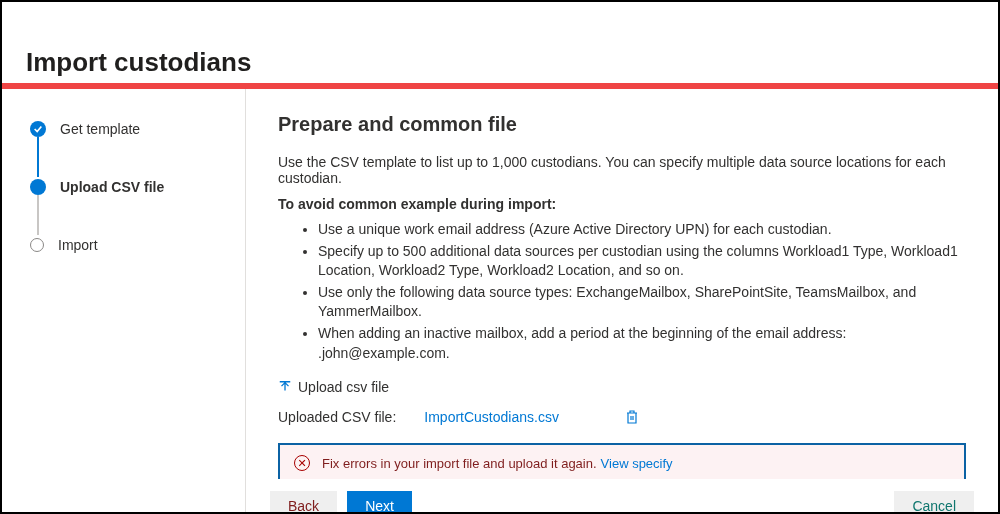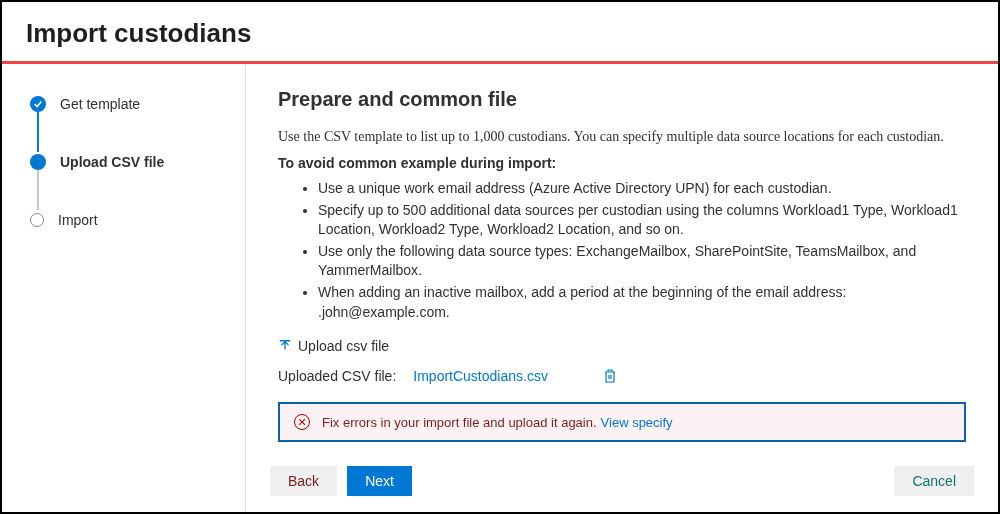--- a/index.html
+++ b/index.html
@@ -10,22 +10,23 @@
     color: #323130;
   }
   .frame {
     width: 1000px;
     height: 514px;
     border: 2px solid #000;
     position: relative;
     overflow: hidden;
   }
   .header {
-    padding: 16px 24px 12px 24px;
-    border-bottom: 3px solid #ef4444;
+    padding: 16px 24px 5px 24px;
+    border-bottom: 6px solid #ef4444;
+    margin-top: 29px;
   }
   .header h1 {
     margin: 0;
     font-size: 26px;
     font-weight: 600;
     color: #201f1e;
   }
   .body {
     display: flex;
     height: calc(100% - 62px);
@@ -87,21 +88,20 @@
     overflow:auto;
   }
   .main h2 {
     margin:0 0 18px 0;
     font-size:20px;
     font-weight:600;
   }
   .intro {
     font-size:14px;
     margin:0 0 10px 0;
-    font-family:Liberation Serif, serif;
   }
   .subhead {
     font-size:14px;
     font-weight:600;
     margin:0 0 8px 0;
   }
   .tips {
     margin:0 0 16px 0;
     padding-left: 40px;
     font-size:14px;
@@ -113,21 +113,21 @@
     font-size:14px;
     color:#323130;
     cursor:pointer;
     margin-bottom:14px;
   }
   .upload-link svg { width:14px;height:14px;margin-right:6px;stroke:#0078d4;fill:none;flex-shrink:0; }
   .file-row {
     font-size:14px;
     display:flex;
     align-items:center;
-    gap:13px;
+    gap:24px;
     margin-bottom:18px;
   }
   .file-name { color:#0078d4; margin-left:4px; }
   .delete-btn {
     color:#0078d4;
     cursor:pointer;
     display:inline-flex;
     margin-left:42px;
   }
   .delete-btn svg { width:14px;height:16px;stroke:#0078d4;fill:none; }

